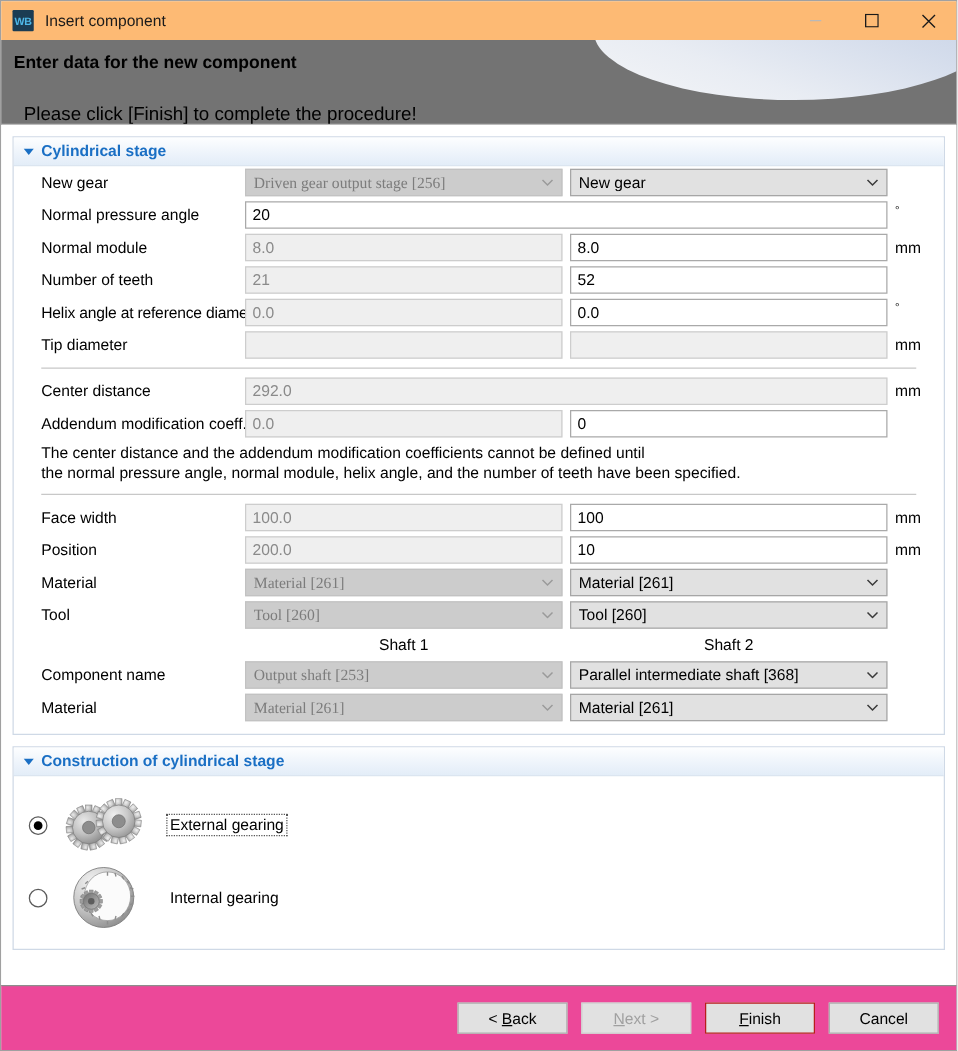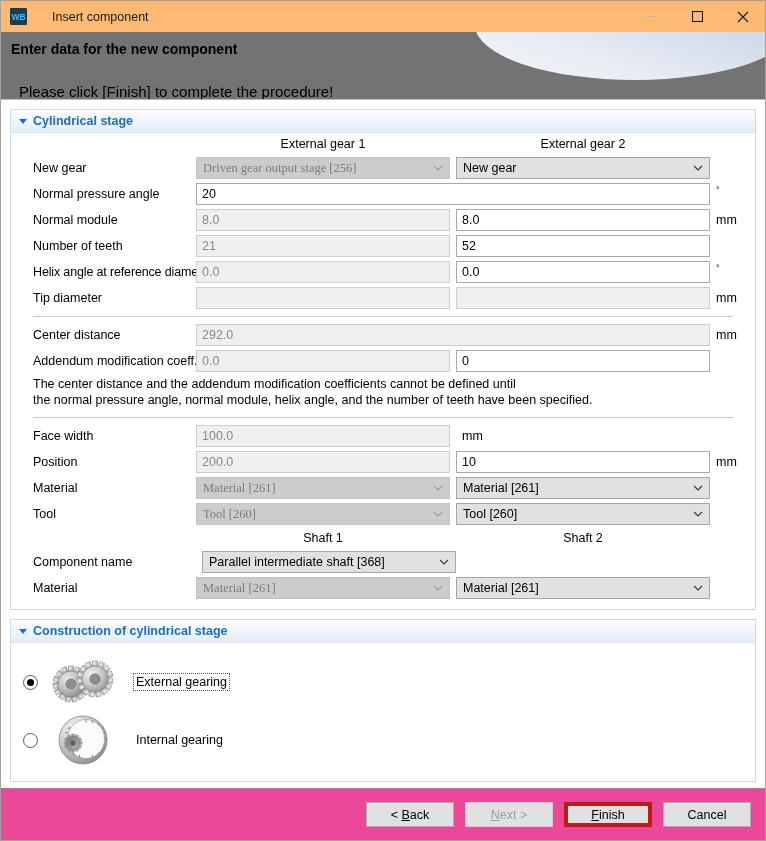--- a/index.html
+++ b/index.html
@@ -19,21 +19,21 @@
   .titlebar{
     height:31px;flex:0 0 31px;background:#fdba74;
     display:flex;align-items:center;position:relative;
   }
   .app-icon{
     width:17px;height:17px;margin-left:9px;flex:0 0 17px;
     background:#1b3c53;border-radius:1px;
     display:flex;align-items:center;justify-content:center;
     font-size:8.5px;font-weight:bold;color:#4fb8e8;letter-spacing:-0.2px;
   }
-  .title-text{margin-left:25px;font-size:12.5px;color:#1a1a1a;}
+  .title-text{margin-left:9px;font-size:12.5px;color:#1a1a1a;}
   .win-ctrls{position:absolute;right:0;top:0;height:31px;display:flex;}
   .win-btn{
     width:45px;height:31px;display:flex;align-items:center;justify-content:center;
     font-size:13px;color:#1a1a1a;
   }
   .win-btn.dim{color:#b9b9b9;}
   .win-btn svg{display:block;}
 
   
   .header{
@@ -140,21 +140,21 @@
   .footer{
     flex:0 0 51px;height:51px;background:#ec4899;border-top:1px solid #8d8d8d;
     display:flex;align-items:center;justify-content:flex-end;padding-right:14px;
   }
   .btn{
     box-sizing:border-box;min-width:88px;height:25px;margin-left:11px;
     border:1px solid #adadad;background:#e1e1e1;color:#000;
     font-size:12.5px;display:flex;align-items:center;justify-content:center;
   }
   .btn.dis{color:#a0a0a0;border-color:#cfcfcf;background:#e1e1e1;}
-  .btn.def{border:4px solid #b91c1c;background:#e1e1e1;}
+  .btn.def{border:1px solid #b91c1c;background:#e1e1e1;}
   .btn u{text-decoration:underline;}
 </style>
 </head>
 <body>
 
 <div class="window">
 
   <div class="titlebar">
     <div class="app-icon">
       <span>WB</span>
@@ -193,26 +193,20 @@
 
   <div class="body">
 
     <div class="panel">
       <div class="panel-head">
         <span class="tri"></span>
         <span class="panel-title">Cylindrical stage</span>
       </div>
       <div class="panel-body">
 
-        <div class="col-hdr">
-          <div class="lbl"></div>
-          <div class="c1">External gear 1</div>
-          <div class="c-gap"></div>
-          <div class="c2">External gear 2</div>
-        </div>
 
         <div class="row">
           <div class="lbl">New gear</div>
           <div class="cell">
             <div class="combo dis">
               <span class="txt">Driven gear output stage [256]</span>
               <span class="chev">
                   <svg width="10" height="6" viewBox="0 0 10 6">
                     <path d="M1 1 L5 5 L9 1" fill="none" stroke="currentColor" stroke-width="1.2"></path>
                   </svg>
@@ -317,20 +311,23 @@
         </div>
 
         <div class="sep"></div>
 
         <div class="row">
           <div class="lbl">Face width</div>
           <div class="cell">
               <div class="f dis">100.0</div>
             </div>
           <div class="gap"></div>
+          <div class="cell">
+              <div class="f">100</div>
+            </div>
           <div class="unit">mm</div>
         </div>
 
         <div class="row">
           <div class="lbl">Position</div>
           <div class="cell">
               <div class="f dis">200.0</div>
             </div>
           <div class="gap"></div>
           <div class="cell">
@@ -393,20 +390,30 @@
 
         <div class="col-hdr">
           <div class="lbl"></div>
           <div class="c1">Shaft 1</div>
           <div class="c-gap"></div>
           <div class="c2">Shaft 2</div>
         </div>
 
         <div class="row">
           <div class="lbl">Component name</div>
+          <div class="cell">
+            <div class="combo dis">
+              <span class="txt">Output shaft [253]</span>
+              <span class="chev">
+                  <svg width="10" height="6" viewBox="0 0 10 6">
+                    <path d="M1 1 L5 5 L9 1" fill="none" stroke="currentColor" stroke-width="1.2"></path>
+                  </svg>
+                </span>
+            </div>
+          </div>
           <div class="gap"></div>
           <div class="cell">
             <div class="combo">
               <span class="txt">Parallel intermediate shaft [368]</span>
               <span class="chev">
                   <svg width="10" height="6" viewBox="0 0 10 6">
                     <path d="M1 1 L5 5 L9 1" fill="none" stroke="currentColor" stroke-width="1.2"></path>
                   </svg>
                 </span>
             </div>

